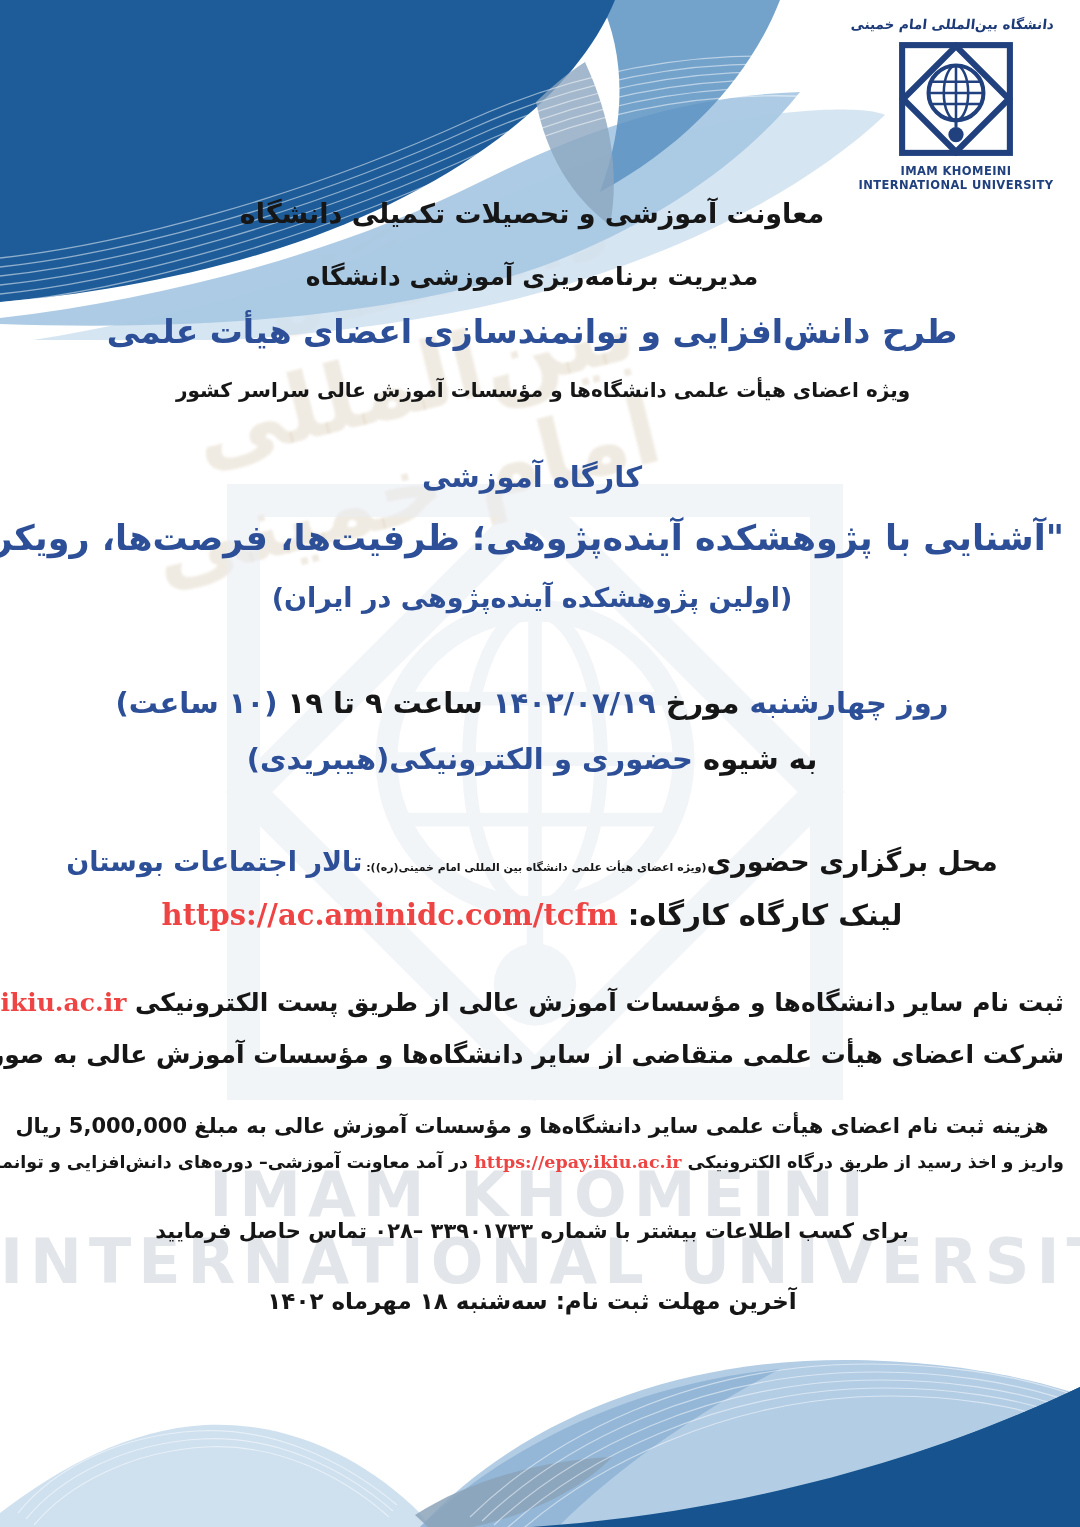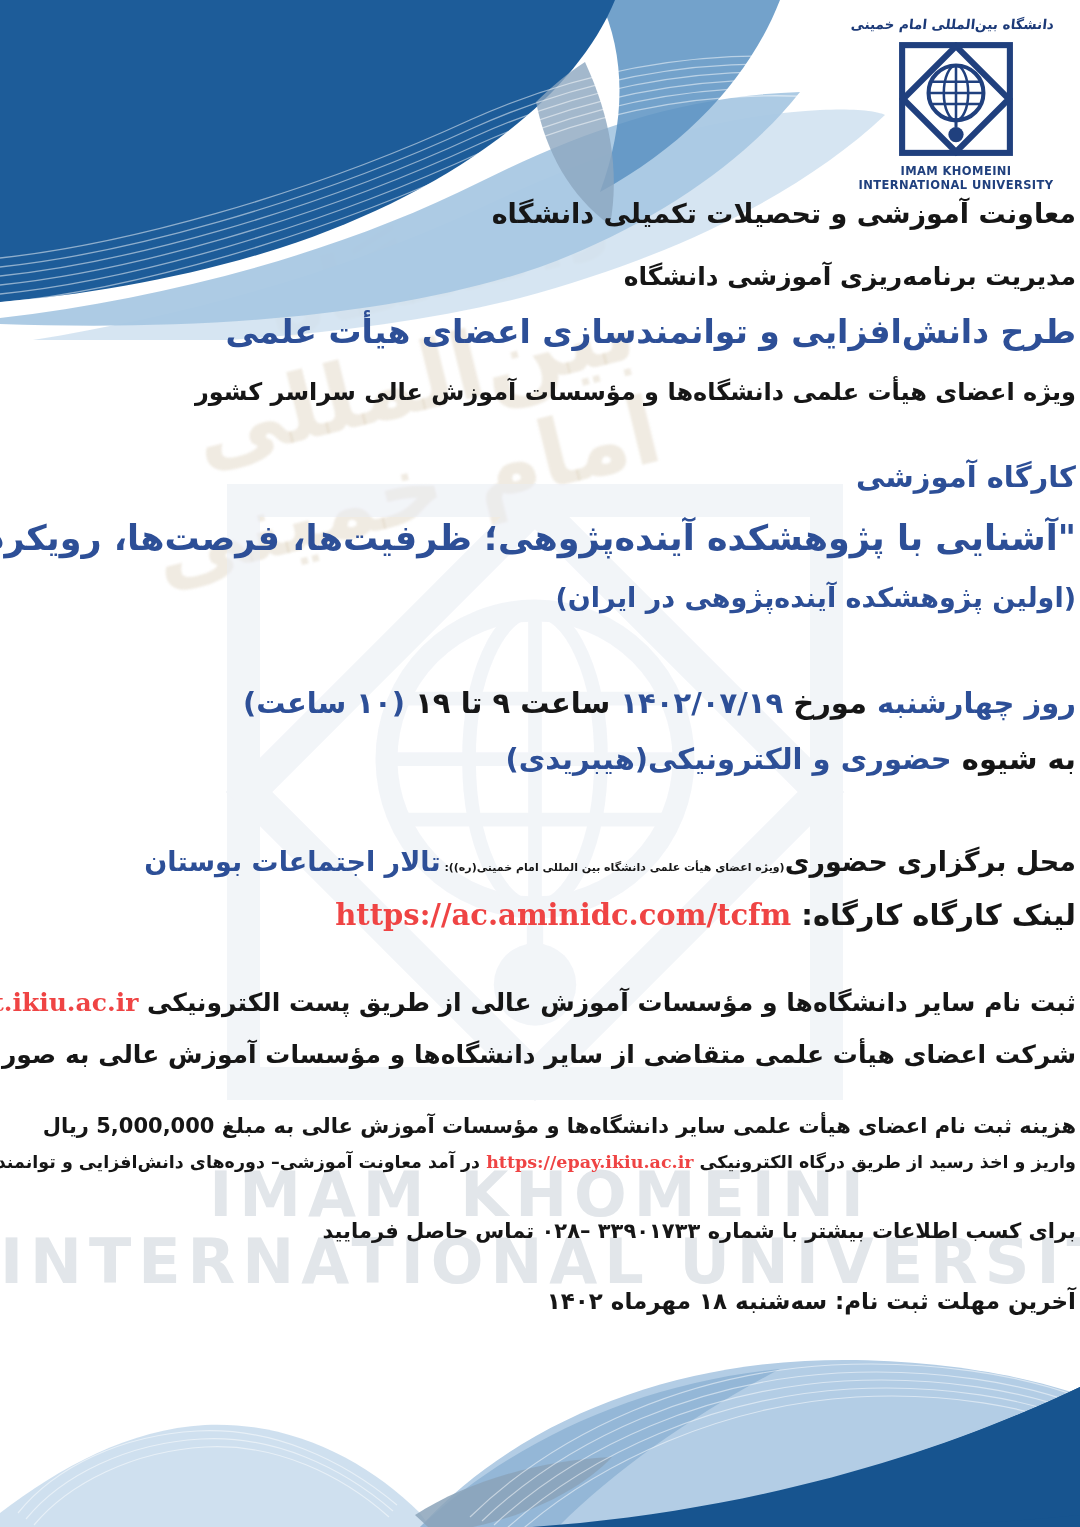--- a/index.html
+++ b/index.html
@@ -1,28 +1,28 @@
 <!DOCTYPE html>
 <html lang="fa"><head>
 <meta charset="utf-8">
 <style>
   html,body{margin:0;padding:0;background:#ffffff;}
   .page{position:relative;width:1080px;height:1527px;margin:0 auto;background:#ffffff;
         overflow:hidden;font-family:"DejaVu Sans",sans-serif;}
   svg{display:block;}
   .abs{position:absolute;}
-  .line{position:absolute;left:0;right:4px;text-align:right;white-space:nowrap;
+  .line{position:absolute;left:0;right:16px;text-align:center;white-space:nowrap;
         font-weight:bold;color:#161616;direction:rtl;z-index:5;}
   .blue{color:#2d4f97;}
   .url{font-family:"DejaVu Serif",serif;color:#ef4444;font-weight:bold;}
   
   .dept-line{top:198px;font-size:27px;}
   .office-line{top:262px;font-size:25px;}
   .program-line{top:312px;font-size:33px;}
-  .audience-line{top:378px;font-size:24px;margin-left:22px;}
+  .audience-line{top:378px;font-size:20px;margin-left:22px;}
   .kind-line{top:460px;font-size:29px;}
   .title-line{top:518px;font-size:35px;}
   .subtitle-line{top:582px;font-size:27px;}
   .schedule-line{top:686px;font-size:29px;}
   .mode-line{top:742px;font-size:29px;}
   .venue-line{top:846px;font-size:27px;}
   .venue-note{font-size:11px;}
   .link-line{top:898px;font-size:29px;}
   .reg-line{top:988px;font-size:25px;}
   .part-line{top:1040px;font-size:25px;}

